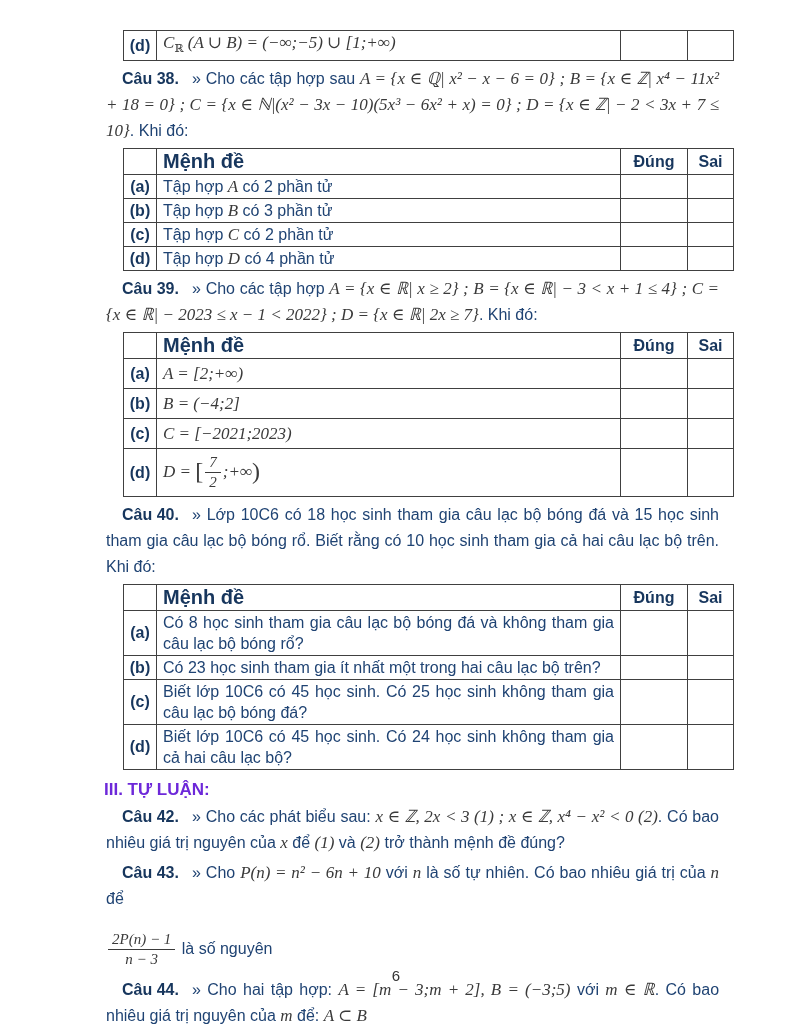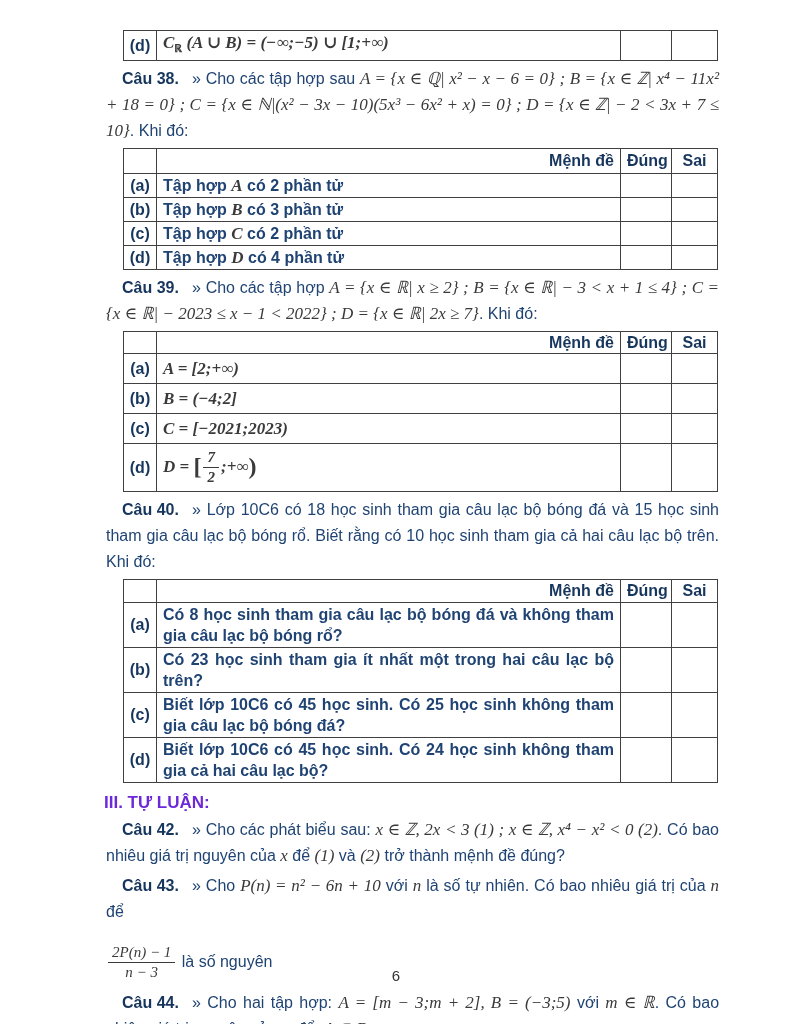--- a/index.html
+++ b/index.html
@@ -33,23 +33,23 @@
     margin: 0 2px;
   }
   .seg-frac .num { display: block; border-bottom: 1px solid #3A3A3A; padding: 0 4px 1px; }
   .seg-frac .den { display: block; padding-top: 1px; }
   .frac-line { margin: 19px 0 8px 0; line-height: 24px; }
   .section-title { font-weight: bold; color: #6d28d9; font-size: 17px; margin: 10px 0 2px -2px; }
   
   table.tf { border-collapse: collapse; width: 594px; margin: 2px 0 5px 17px; table-layout: fixed; }
   table.tf td, table.tf th { border: 1px solid #404040; padding: 1px 6px; vertical-align: middle; }
   table.tf .lbl { width: 33px; text-align: center; font-weight: bold; color: #17365D; padding: 1px 2px; }
-  table.tf .stmt { width: 464px; text-align: left; font-weight: bold; }
-  table.tf th.stmt { text-align: right; color: #17365D; font-size: 16px; font-weight: bold; }
-  table.tf .dung { width: 51px; text-align: center; color: #17365D; font-weight: bold; margin-top: 16px; }
+  table.tf .stmt { width: 464px; text-align: left; }
+  table.tf th.stmt { text-align: left; color: #17365D; font-size: 20px; font-weight: bold; }
+  table.tf .dung { width: 67px; text-align: center; color: #17365D; font-weight: bold; margin-top: 16px; }
   table.tf .sai  { width: 46px; text-align: center; color: #17365D; font-weight: bold; }
   table.tf td.stmt { text-align: justify; line-height: 21px; }
   .top-tf tr { height: 26px; }
   .t38 tr.hdr { height: 25px; } .t38 tr.row { height: 20px; }
   .t39 tr.hdr { height: 22px; }
   .t39 tr.row { height: 30px; }
   .t39 tr.row:last-child { height: 48px; }
   .t40 tr.hdr { height: 23px; }
   .t40 tr.r2 { height: 42px; } .t40 tr.r1 { height: 22px; }
   

